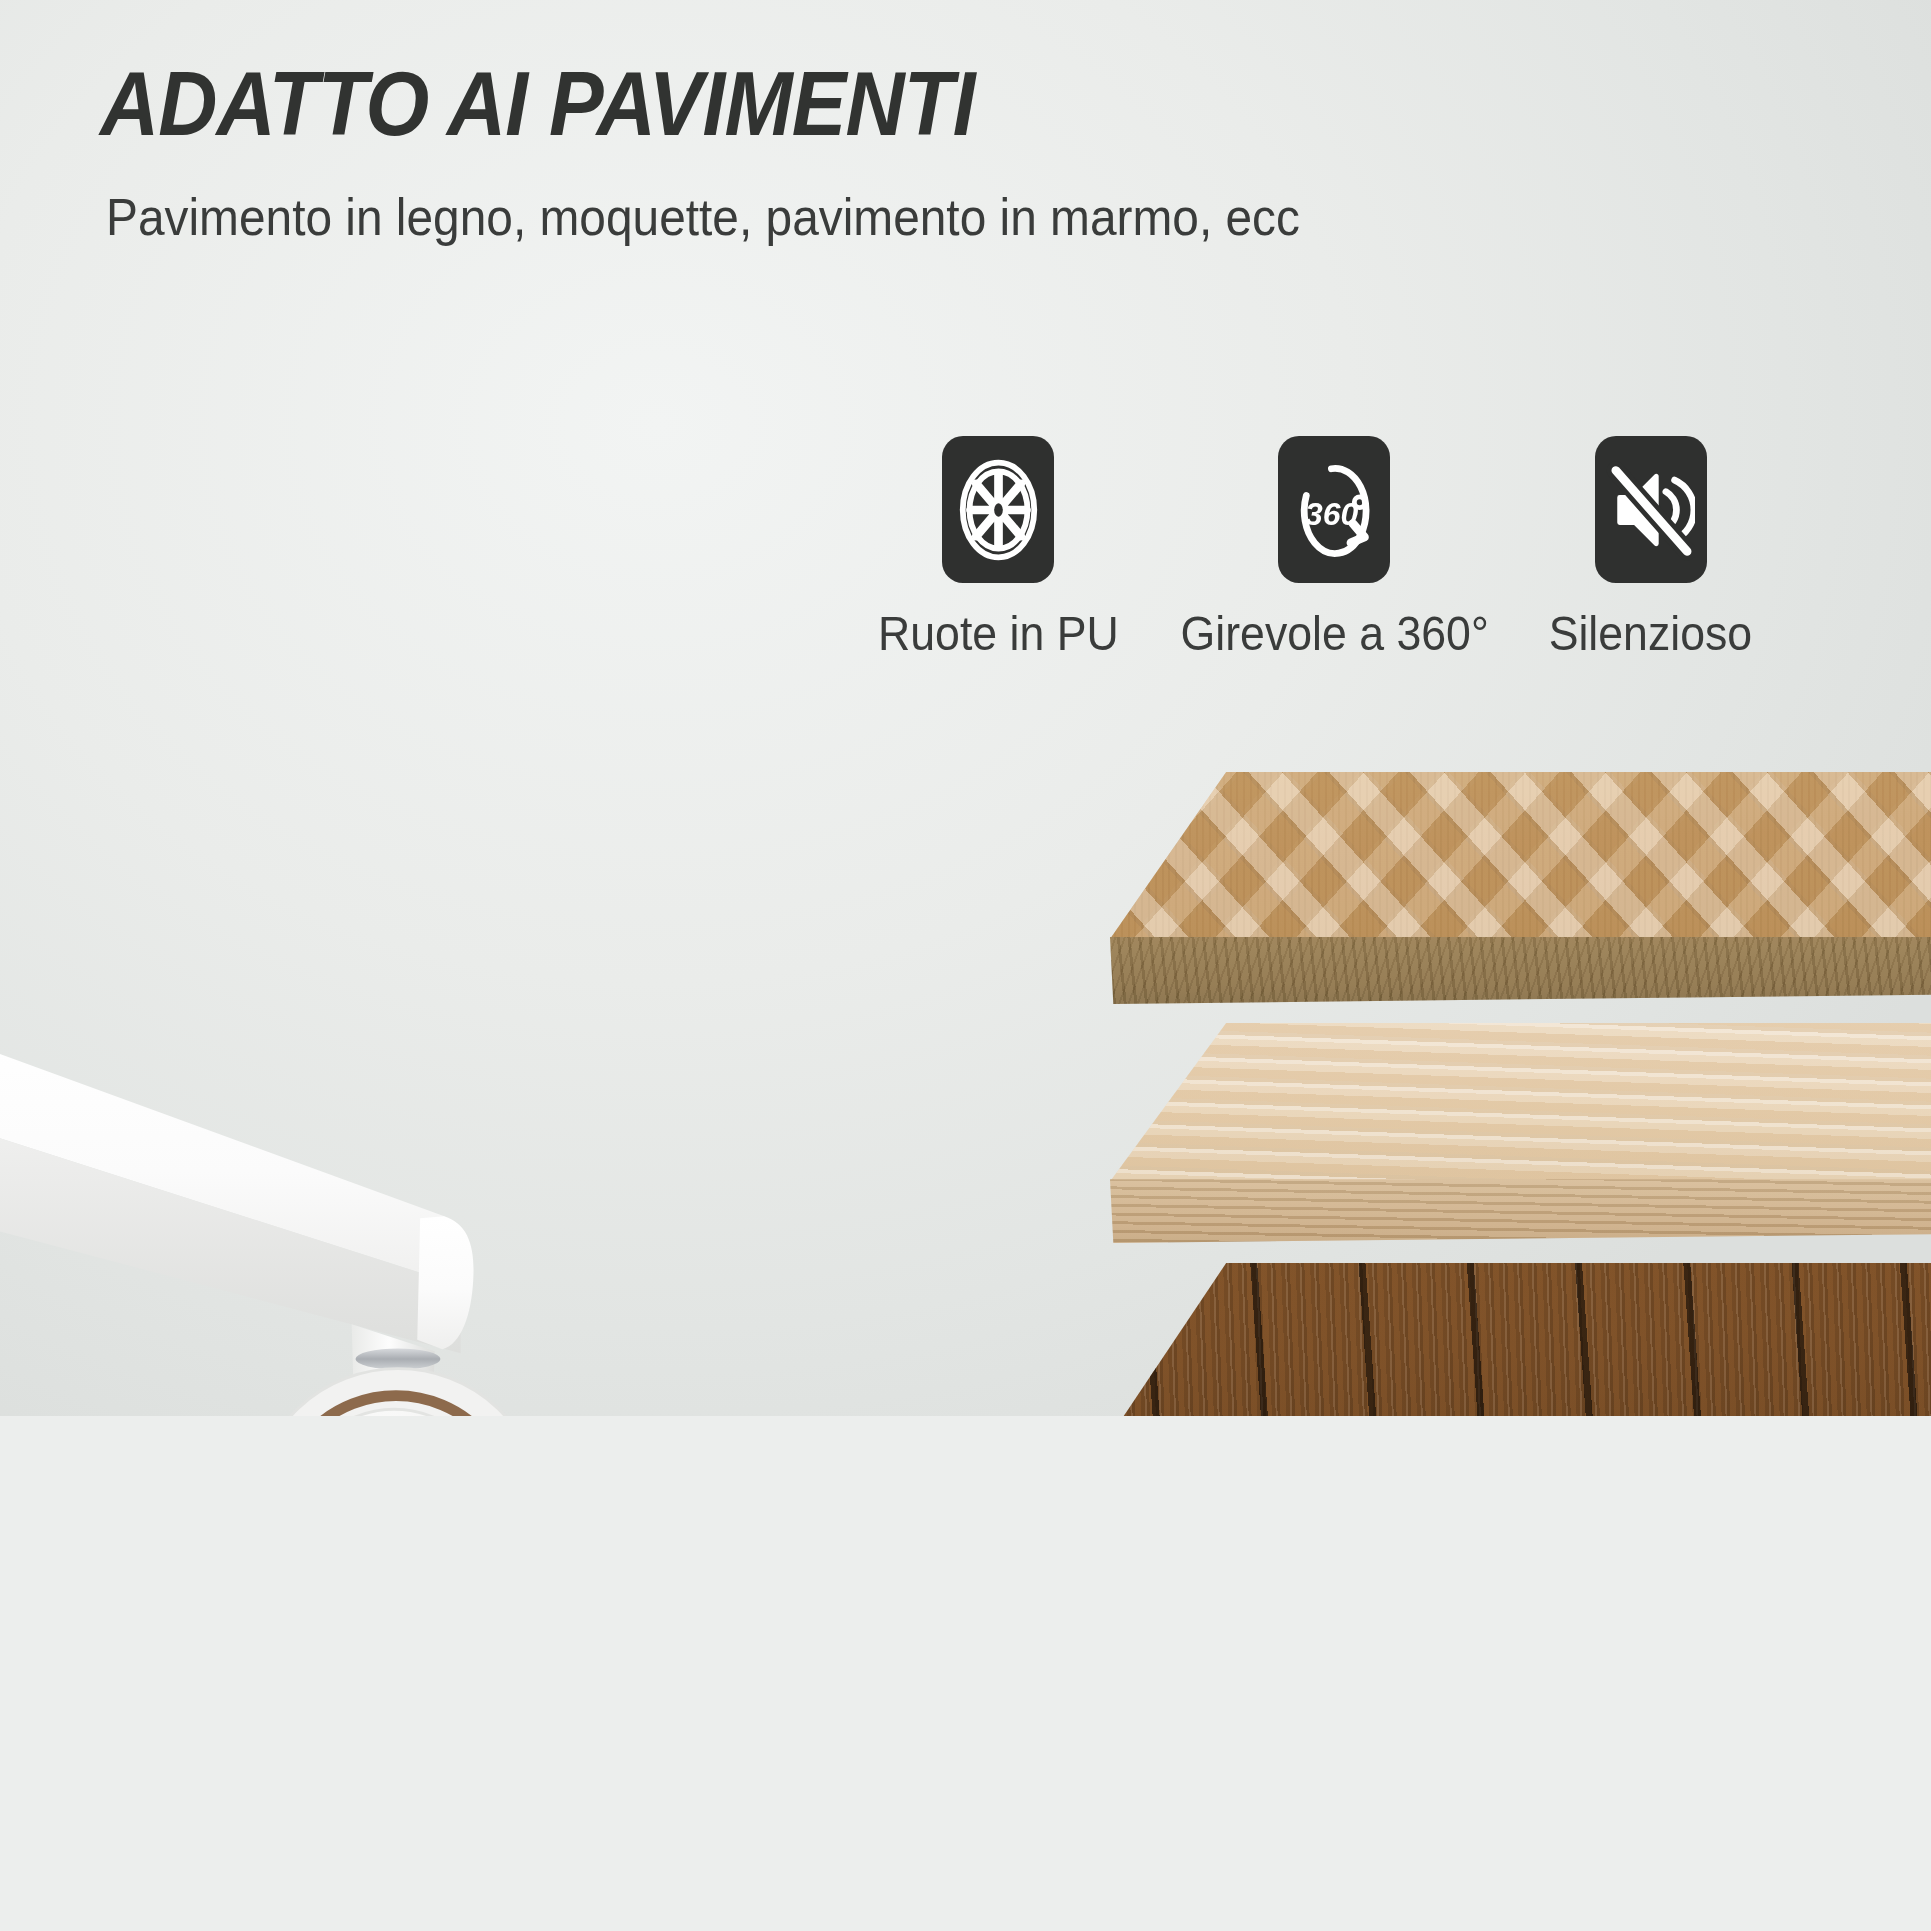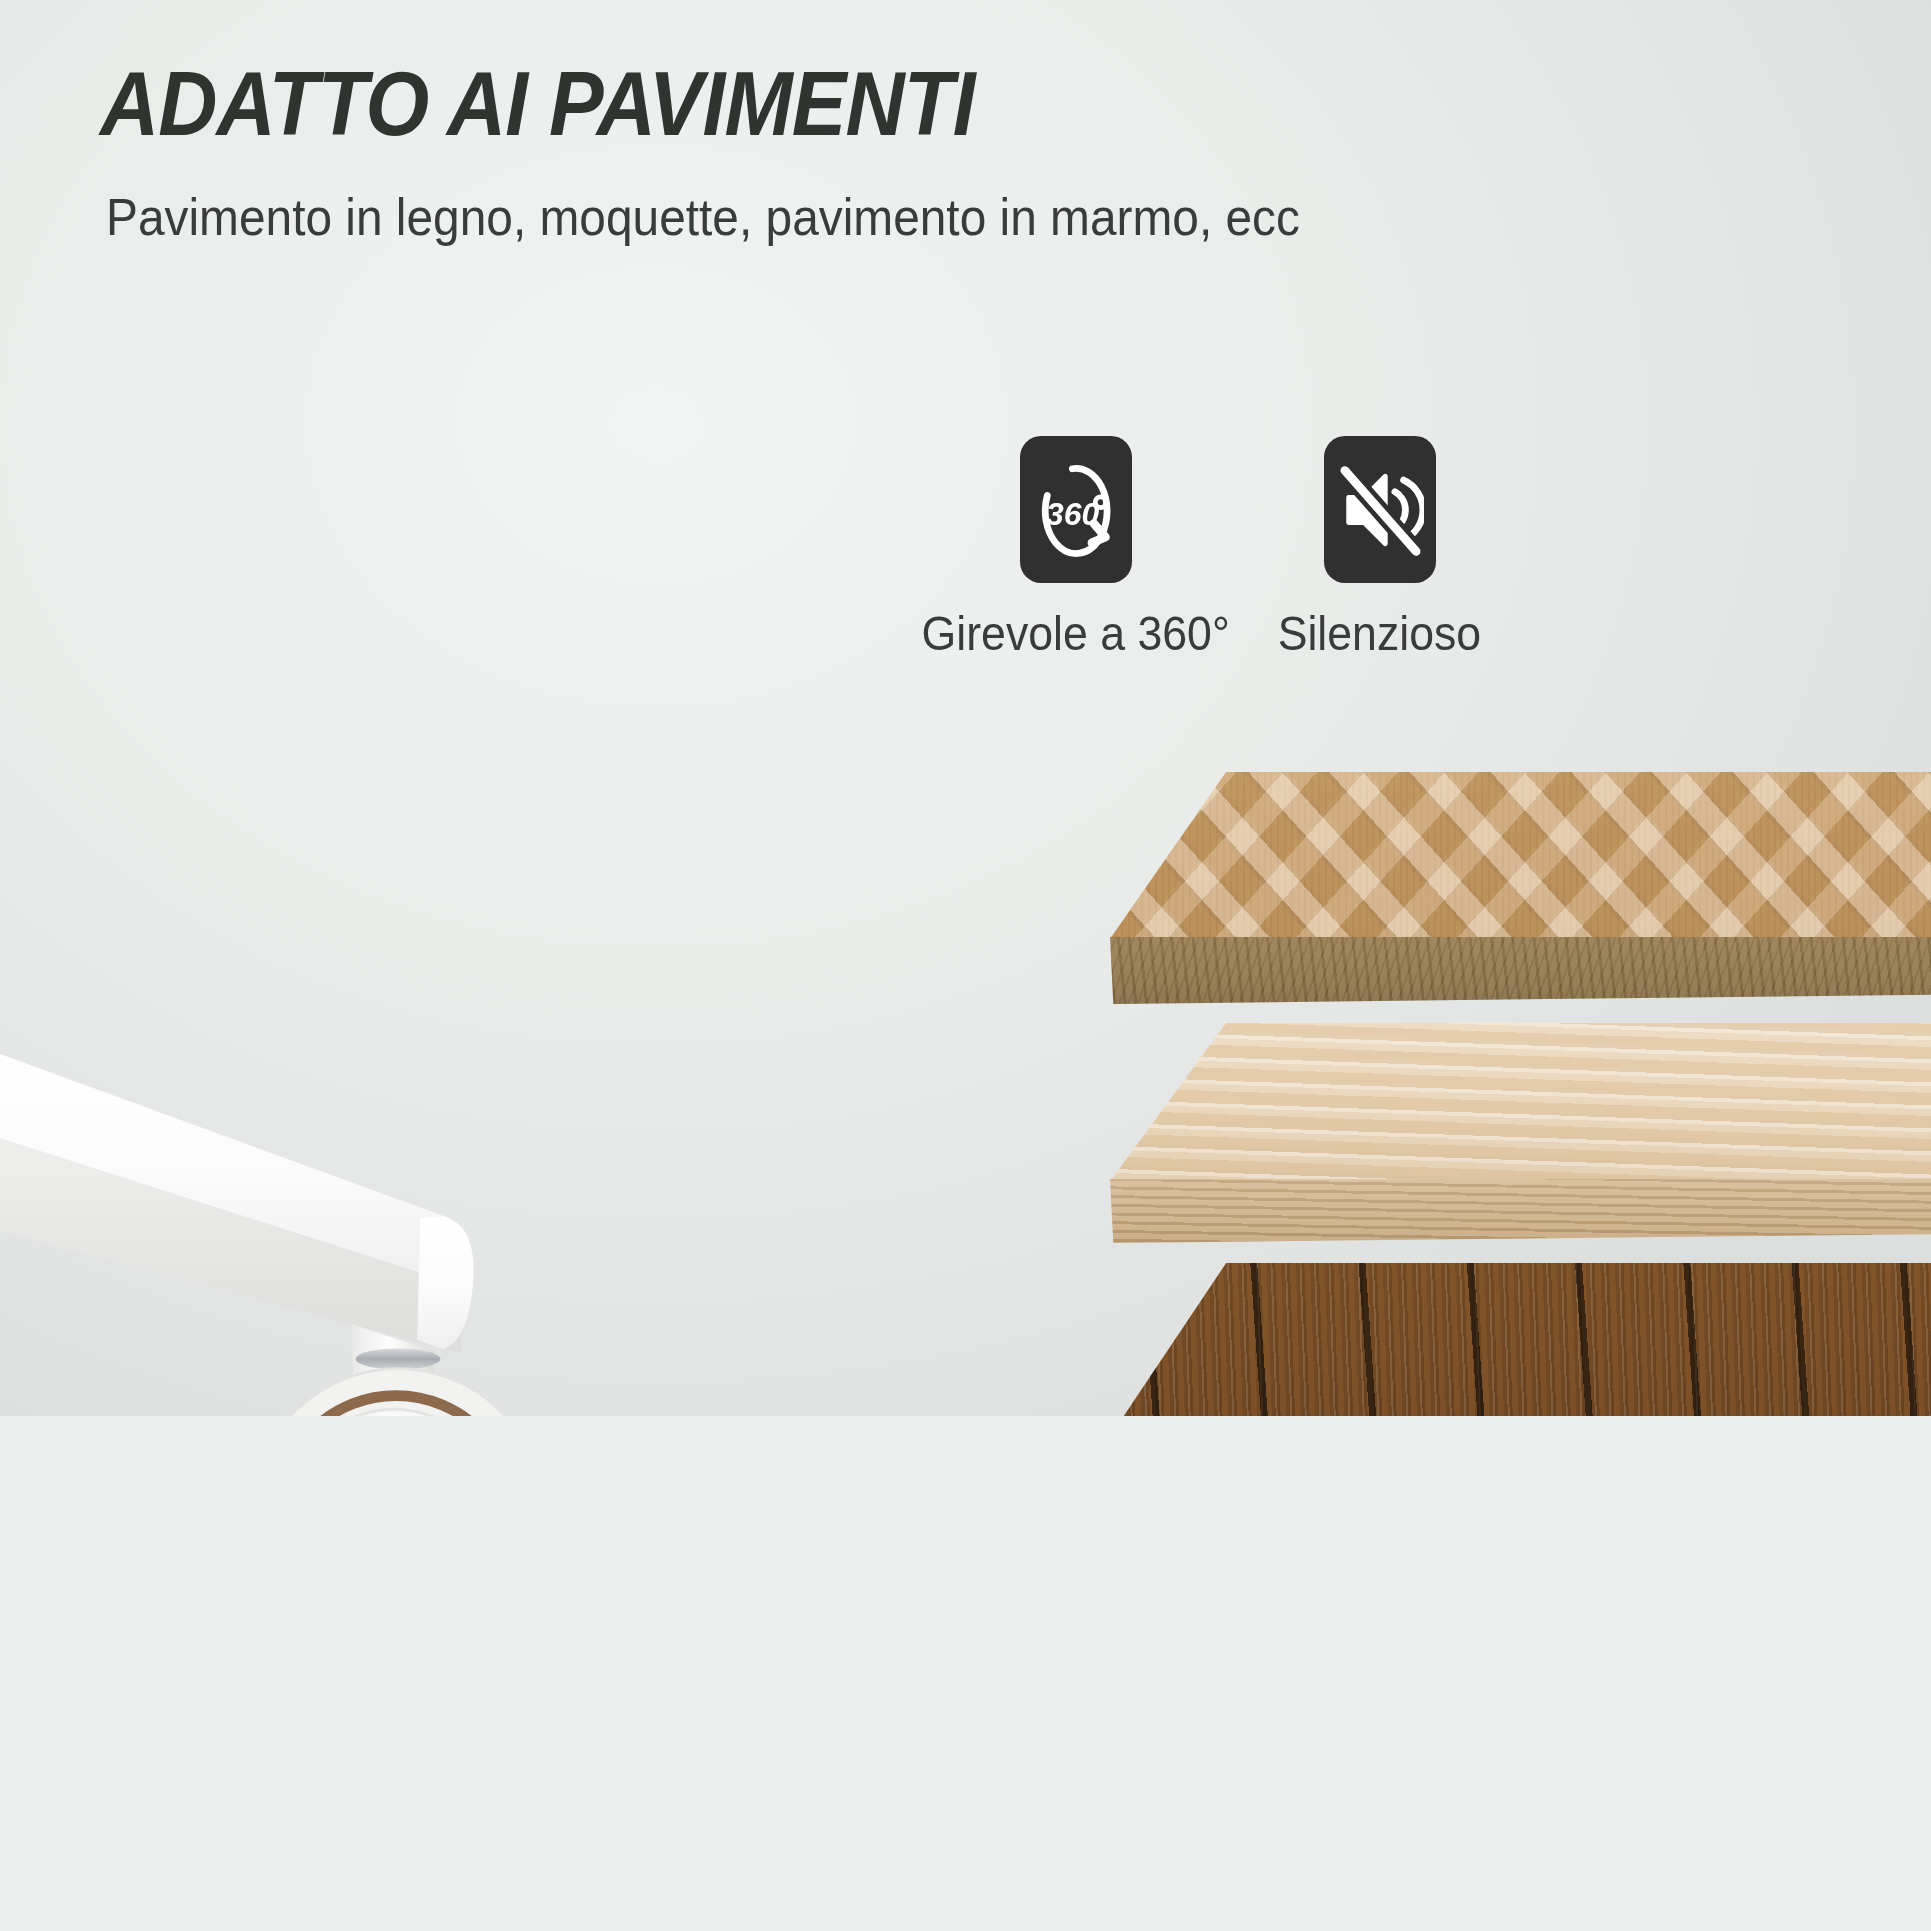--- a/index.html
+++ b/index.html
@@ -46,21 +46,21 @@
     display:flex;align-items:center;justify-content:center;
     box-sizing:border-box;
   }
   .badge svg{display:block;}
   .flabel{
     margin-top:23px;font-size:48px;color:#3a3c3b;white-space:nowrap;
     transform:scaleX(0.93);
   }
   .fsp1{margin-left:0;}
   .fsp2{margin-left:41px;}
-  .fsp3{margin-left:29px;}
+  .fsp3{margin-left:41px;}
   
   .slab{position:absolute;}
   .slab .top{
     position:absolute;left:0;top:0;width:100%;height:72%;
     overflow:hidden;
     clip-path:polygon(14% 0%, 100% 0%, 100% 100%, 0% 100%);
     box-shadow:0 0 1px rgba(0,0,0,.12);
   }
   .slab .edge{
     position:absolute;left:0;bottom:0;width:100%;height:29%;
@@ -157,20 +157,40 @@
 <body>
 
 <div id="stage">
 
   <div id="headline">ADATTO AI PAVIMENTI</div>
 
   <div id="subhead">Pavimento in legno, moquette, pavimento in marmo, ecc</div>
 
   <div id="features">
 
+    <div class="feature fsp1">
+      <div class="badge">
+        <span>
+          <svg width="89" height="114" viewBox="0 0 92 118" aria-hidden="true">
+            <g fill="none" stroke="#ffffff" stroke-width="6">
+              <ellipse cx="46" cy="59" rx="37" ry="49"></ellipse>
+              <ellipse cx="46" cy="59" rx="30" ry="40"></ellipse>
+            </g>
+            <g stroke="#ffffff" stroke-width="9" stroke-linecap="round">
+              <line x1="46" y1="21" x2="46" y2="97"></line>
+              <line x1="17" y1="59" x2="75" y2="59"></line>
+              <line x1="23" y1="32" x2="69" y2="86"></line>
+              <line x1="69" y1="32" x2="23" y2="86"></line>
+            </g>
+            <ellipse cx="46" cy="59" rx="7.5" ry="10" fill="#2f302f" stroke="#ffffff" stroke-width="6"></ellipse>
+          </svg>
+        </span>
+      </div>
+      <div class="flabel">Ruote in PU</div>
+    </div>
 
     <div class="feature fsp2">
       <div class="badge">
         <span>
           <svg width="91" height="116" viewBox="0 0 94 120" aria-hidden="true">
             <path d="M74 36 A32 44 0 1 0 74 86 A32 44 0 0 0 74 36" fill="none" stroke="#ffffff" stroke-width="7" stroke-linecap="round" stroke-dasharray="188 40" stroke-dashoffset="150"></path>
             <path d="M66 74 L78 88 L64 94" fill="none" stroke="#ffffff" stroke-width="9" stroke-linecap="round" stroke-linejoin="round"></path>
             <text x="44" y="76" font-family="'Liberation Sans',sans-serif" font-size="33" font-weight="bold" font-style="italic" fill="#ffffff" text-anchor="middle">360</text>
             <circle cx="73" cy="52" r="5.5" fill="none" stroke="#ffffff" stroke-width="5"></circle>
           </svg>

